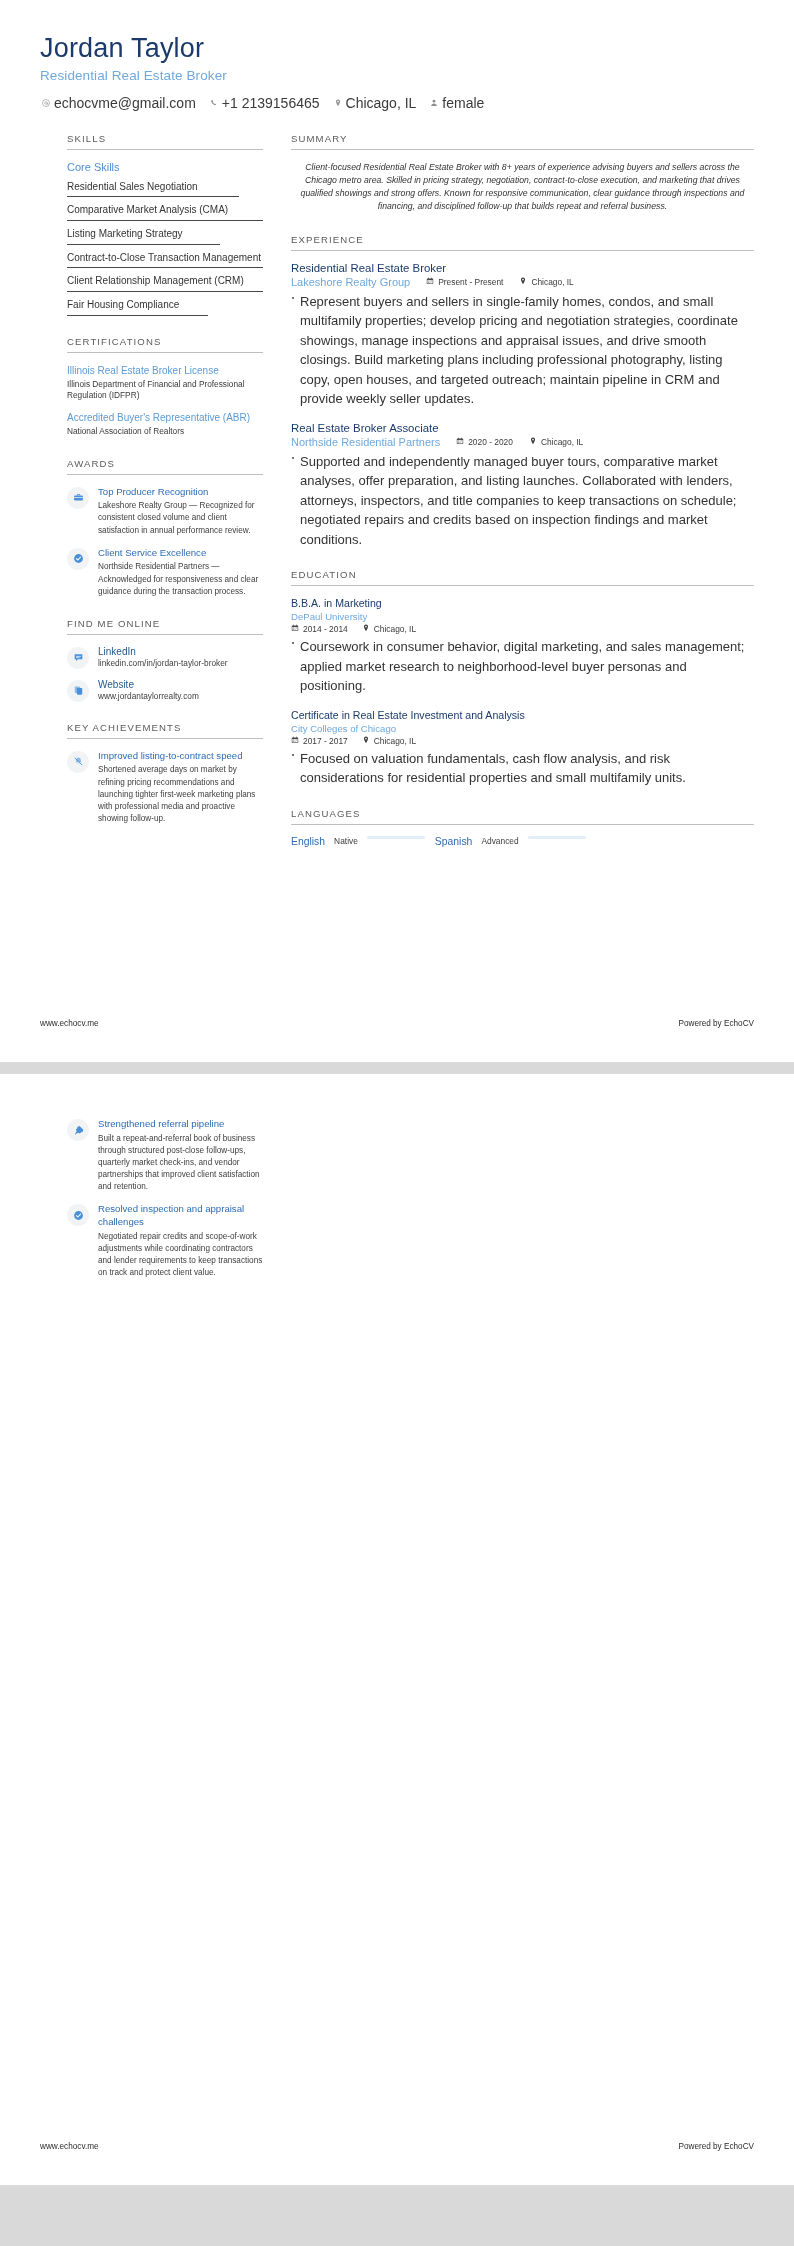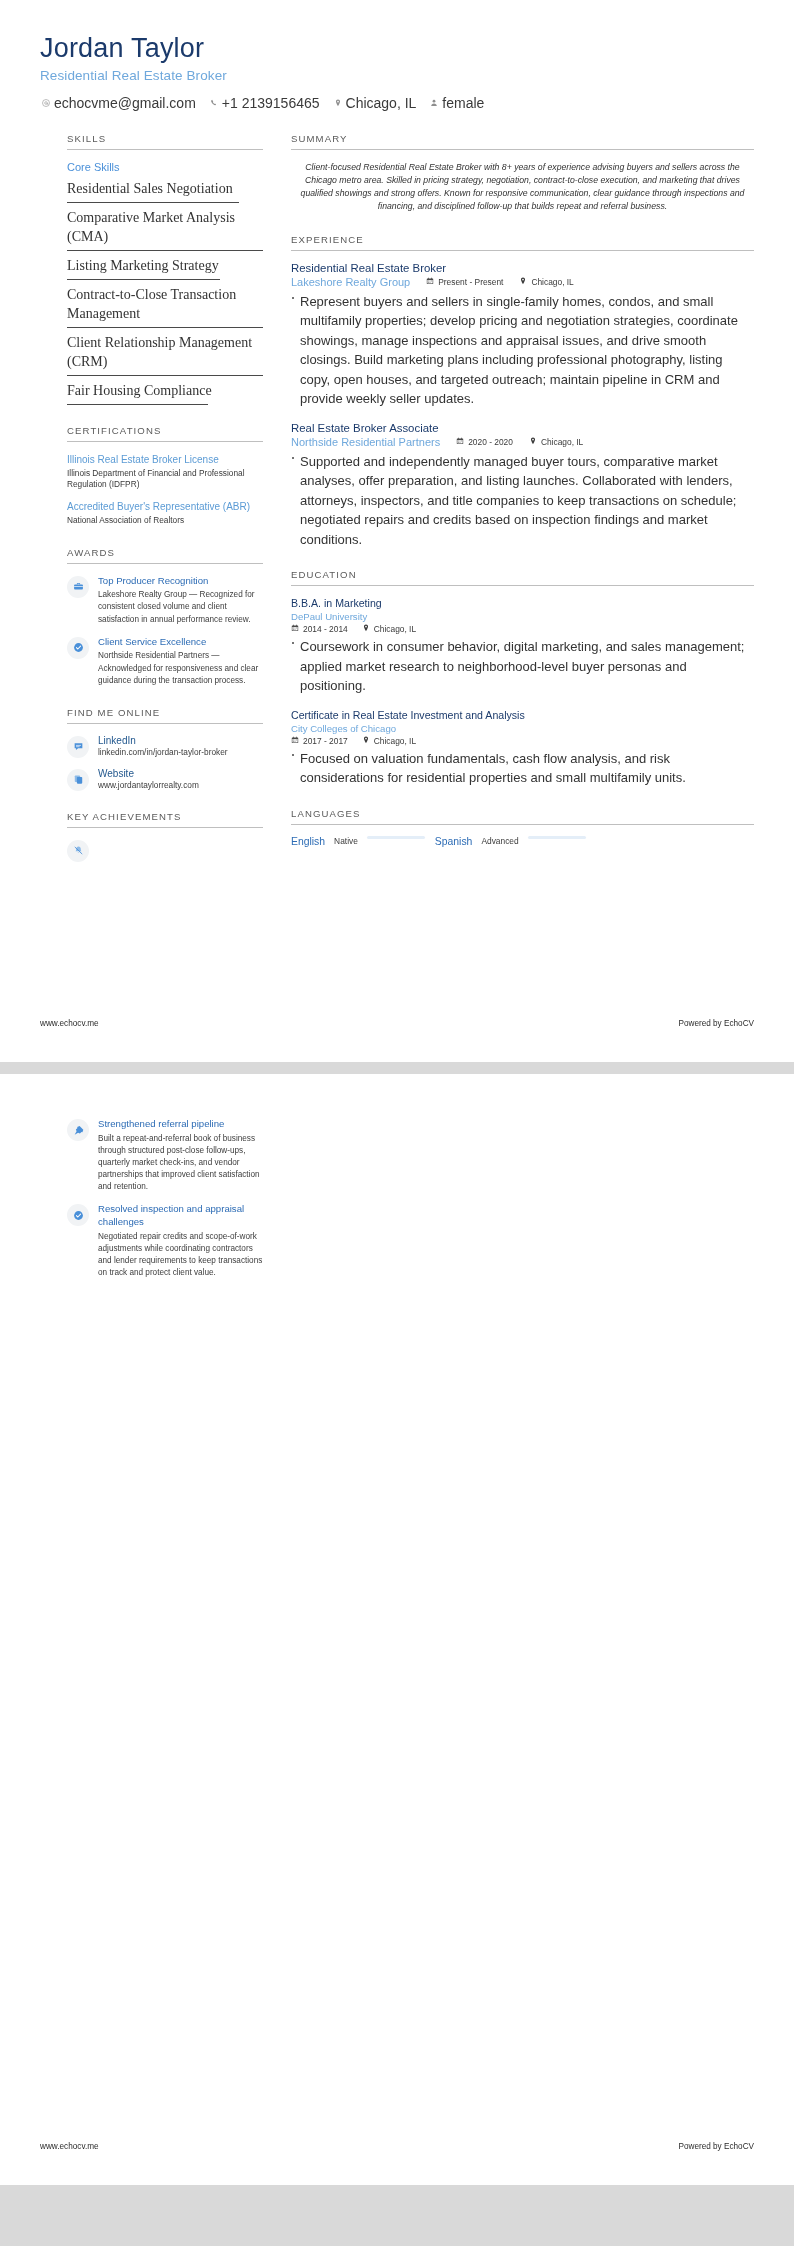--- a/index.html
+++ b/index.html
@@ -69,25 +69,24 @@
   }
 
   
   .skill-group-name {
     font-size: 11px;
     color: #4a90d9;
     margin: 0 0 7px 0;
   }
   .skill-item { margin-bottom: 6px; }
   .skill-label {
-    font-size: 14px;
+    font-size: 10px;
     color: #333;
     line-height: 1.35;
     margin-bottom: 3px;
-    font-family: Liberation Serif, serif;
   }
   .skill-bar-track { height: 1.2px; background: transparent; width: 100%; }
   .skill-bar-fill { height: 1.2px; background: #4a4a4a; }
 
   
   .cert-item { margin-bottom: 9px; }
   .cert-name {
     font-size: 10px;
     color: #5b9bd5;
     line-height: 1.3;
@@ -367,20 +366,24 @@
         <div class="section-title">KEY ACHIEVEMENTS</div>
 
         <div class="icon-item">
           <div class="icon-circle">
             <svg width="11" height="11" viewBox="0 0 16 16">
                 <path d="M8 2.1c-2 0-3.3 1.5-3.3 3.4 0 2.6-1 3.6-1 3.6h8.6s-1-1-1-3.6c0-1.9-1.3-3.4-3.3-3.4z" fill="#8ebbe8"></path>
                 <path d="M6.7 10.2a1.4 1.4 0 0 0 2.6 0z" fill="#8ebbe8"></path>
                 <path d="M3 3.2l10 9.6" stroke="#4a90d9" stroke-width="1.3" stroke-linecap="round"></path>
               </svg>
           </div>
+          <div class="icon-body">
+            <div class="icon-title">Improved listing-to-contract speed</div>
+            <div class="icon-desc">Shortened average days on market by refining pricing recommendations and launching tighter first-week marketing plans with professional media and proactive showing follow-up.</div>
+          </div>
         </div>
       </div>
 
     </div>
 
     <div class="col-right">
 
       <div class="section">
         <div class="section-title">SUMMARY</div>
         <div class="summary-text">Client-focused Residential Real Estate Broker with 8+ years of experience advising buyers and sellers across the Chicago metro area. Skilled in pricing strategy, negotiation, contract-to-close execution, and marketing that drives qualified showings and strong offers. Known for responsive communication, clear guidance through inspections and financing, and disciplined follow-up that builds repeat and referral business.</div>

